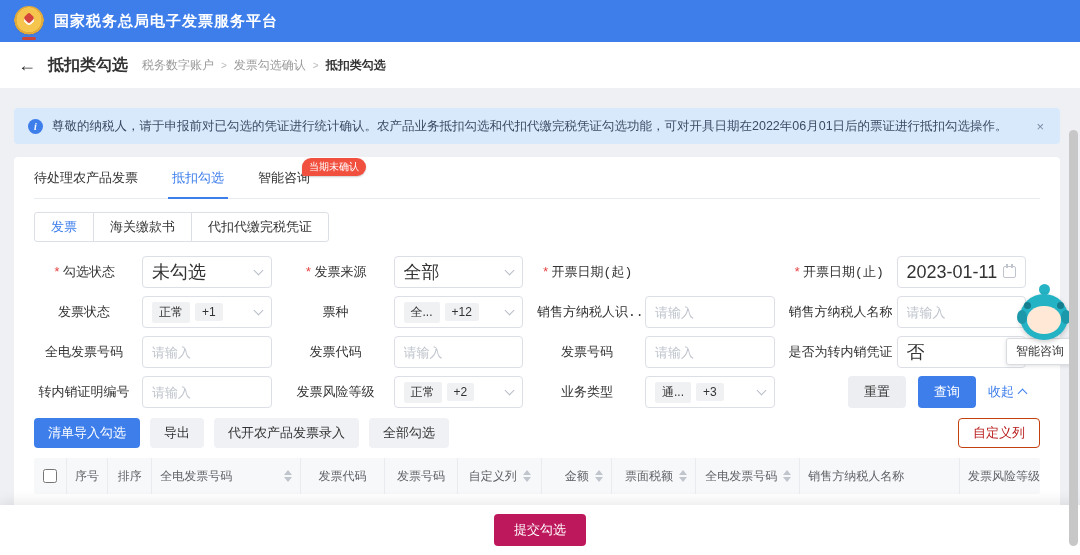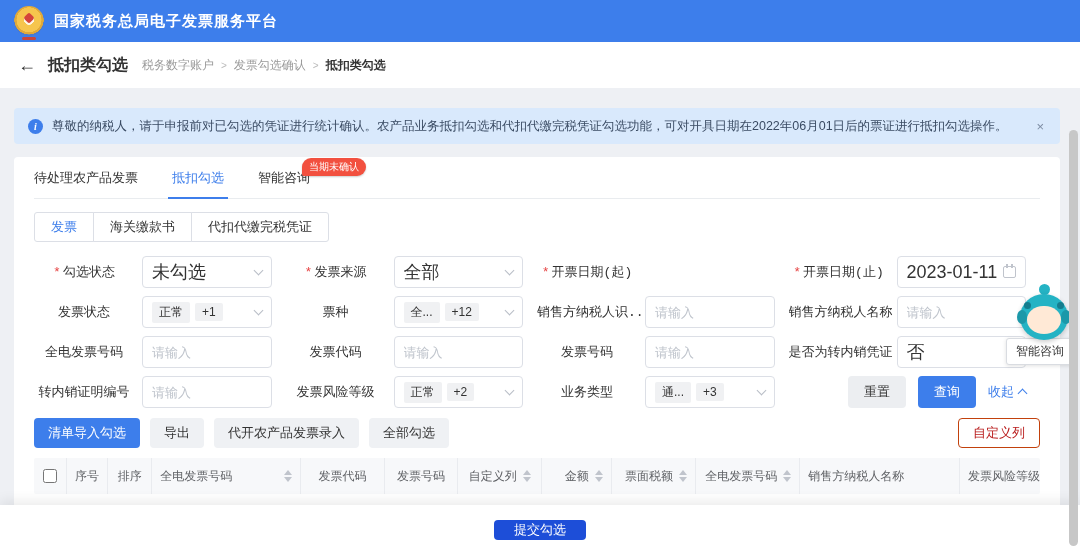--- a/index.html
+++ b/index.html
@@ -87,21 +87,21 @@
   .th.r{justify-content:flex-end;}
   .sort{display:flex;flex-direction:column;margin-left:6px;line-height:0;}
   .sort i{width:0;height:0;border-left:4px solid transparent;border-right:4px solid transparent;display:block;}
   .sort .up{border-bottom:5px solid #c0c4cc;margin-bottom:2px;}
   .sort .dn{border-top:5px solid #c0c4cc;}
   .th input[type=checkbox]{width:14px;height:14px;cursor:pointer;}
   .table-body{height:10px;background:#fff;}
   
   .footer-bar{position:absolute;left:0;right:0;bottom:0;height:50px;background:#fff;
     box-shadow:0 -4px 12px rgba(0,0,0,0.08);display:flex;align-items:center;justify-content:center;}
-  .submit-btn{background:#1d4ed8;color:#fff;border:none;border-radius:4px;height:20px;
+  .submit-btn{background:#be185d;color:#fff;border:none;border-radius:4px;height:32px;
     padding:0 20px;font-size:13px;cursor:pointer;font-family:inherit;}
   
   .mascot{position:absolute;right:10px;top:292px;width:52px;height:52px;cursor:pointer;z-index:5;}
   .m-knot{position:absolute;left:21px;top:-8px;width:11px;height:11px;border-radius:50%;background:#24b3c4;}
   .m-head{position:absolute;left:2px;top:2px;width:48px;height:46px;border-radius:50%;background:#24b3c4;box-shadow:0 2px 5px rgba(0,0,0,.2);}
   .m-ear-l,.m-ear-r{position:absolute;top:18px;width:10px;height:14px;border-radius:50%;background:#1b98a9;}
   .m-ear-l{left:-1px;} .m-ear-r{right:-1px;}
   .m-face{position:absolute;left:9px;top:14px;width:34px;height:28px;border-radius:48% 48% 50% 50%;background:#ffe9d6;}
   .m-eye{position:absolute;top:10px;width:7px;height:7px;border-radius:50%;background:#157d8e;}
   .m-eye.l{left:6px;} .m-eye.r{right:6px;}

